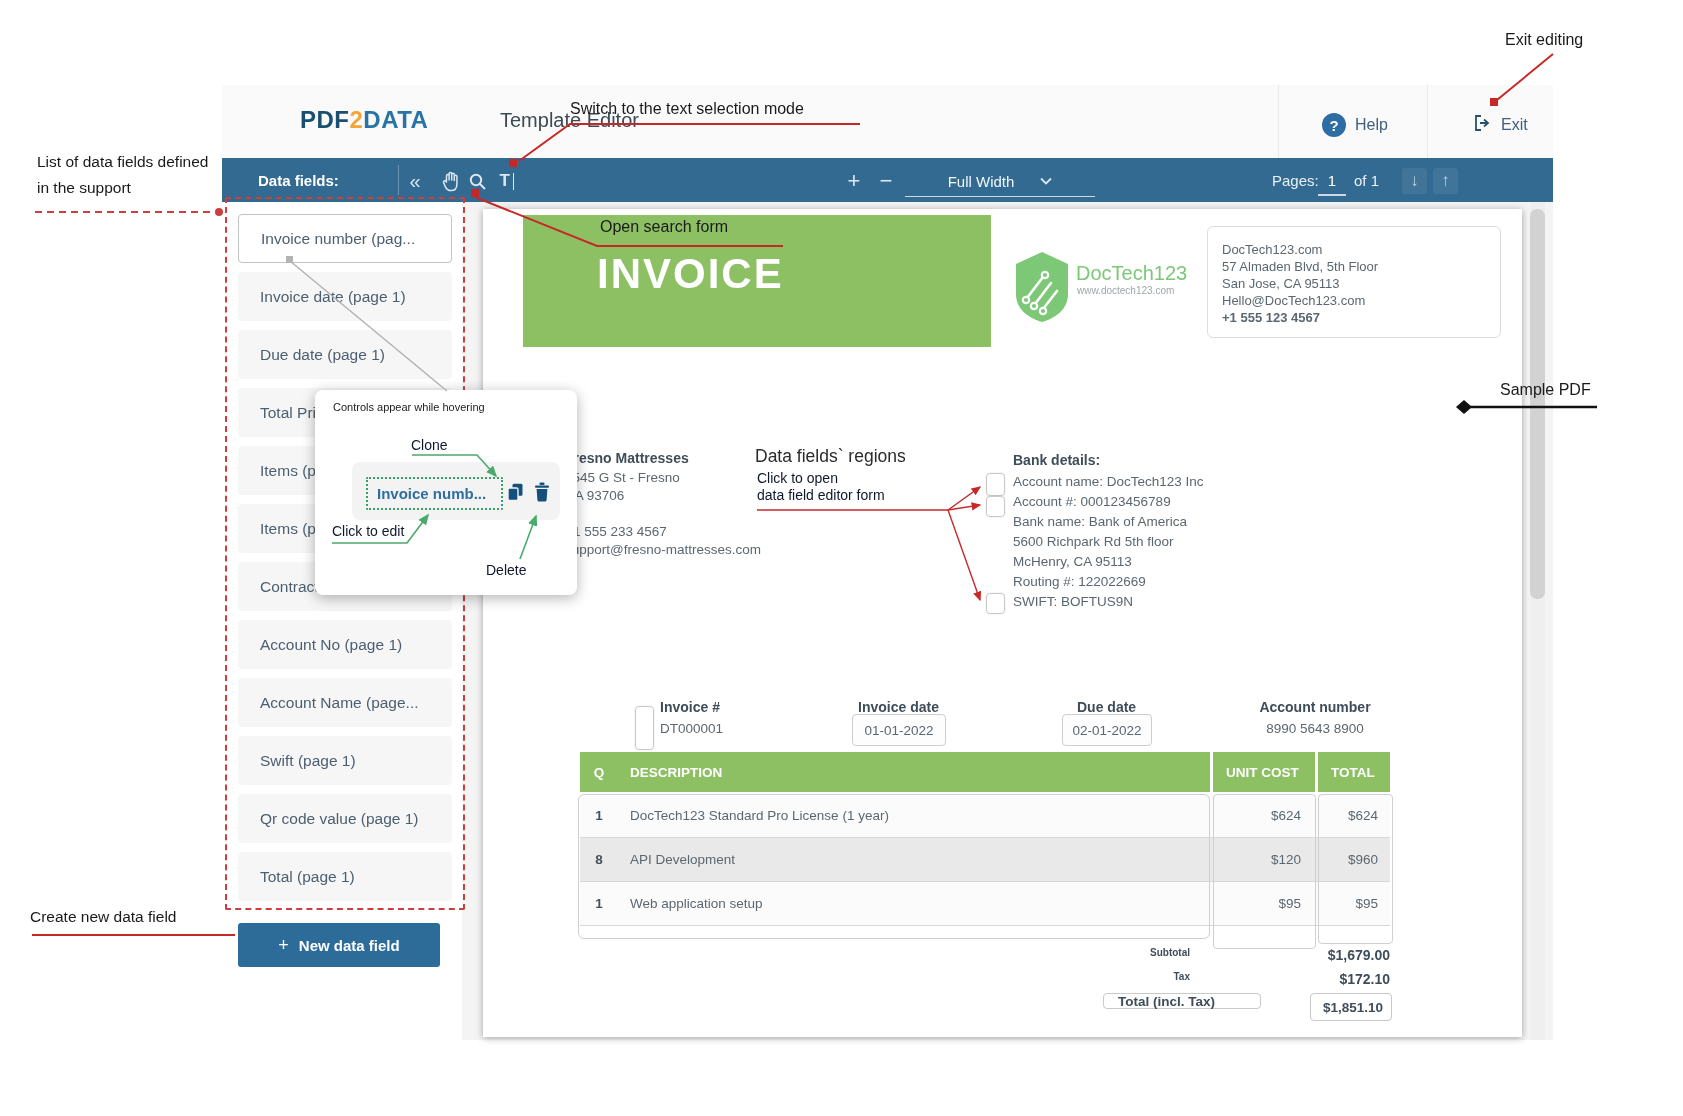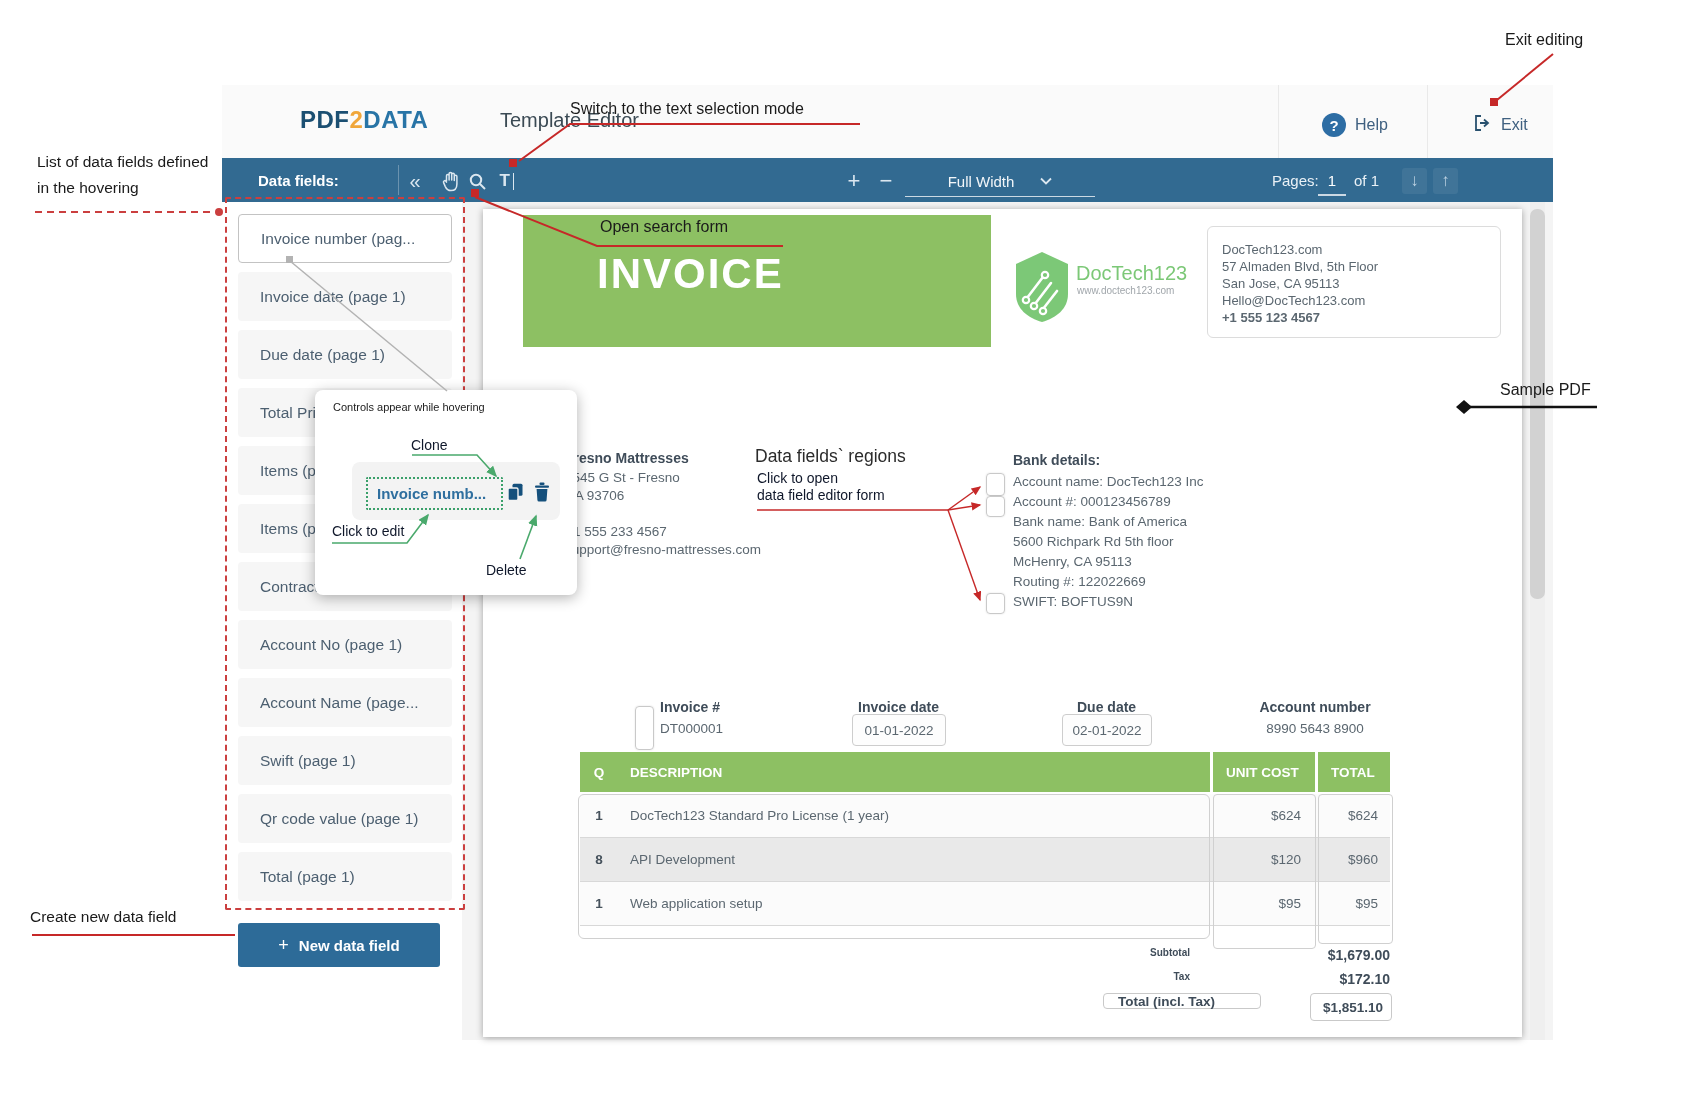--- a/index.html
+++ b/index.html
@@ -315,21 +315,21 @@
       </svg>
   </div>
   <div class="abs ann-sm" style="left:411px;top:437px;">Clone</div>
   <div class="abs ann-sm" style="left:332px;top:523px;">Click to edit</div>
   <div class="abs ann-sm" style="left:486px;top:562px;">Delete</div>
 
   <div class="abs ann" style="left:1505px;top:31px;">Exit editing</div>
   <div class="abs ann" style="left:570px;top:100px;">Switch to the text selection mode</div>
   <div class="abs ann" style="left:600px;top:218px;">Open search form</div>
   <div class="abs ann" style="left:37px;top:153px;font-size:15.5px;">List of data fields defined</div>
-  <div class="abs ann" style="left:37px;top:179px;font-size:15.5px;">in the hovering</div>
+  <div class="abs ann" style="left:37px;top:179px;font-size:15.5px;">in the support</div>
   <div class="abs ann" style="left:755px;top:446px;font-size:17.5px;color:#2b2b2b;">Data fields` regions</div>
   <div class="abs ann-sm" style="left:757px;top:470px;">Click to open</div>
   <div class="abs ann-sm" style="left:757px;top:487px;">data field editor form</div>
   <div class="abs ann" style="left:1500px;top:381px;">Sample PDF</div>
   <div class="abs ann" style="left:30px;top:908px;font-size:15.5px;">Create new data field</div>
 
   <svg id="svg-overlay" class="abs" width="1683" height="1116" viewBox="0 0 1683 1116">
     <defs>
       <marker id="ra" markerWidth="8" markerHeight="8" refX="6" refY="3" orient="auto">
           <path d="M0,0 L7,3 L0,6 Z" fill="#c62828"></path>

